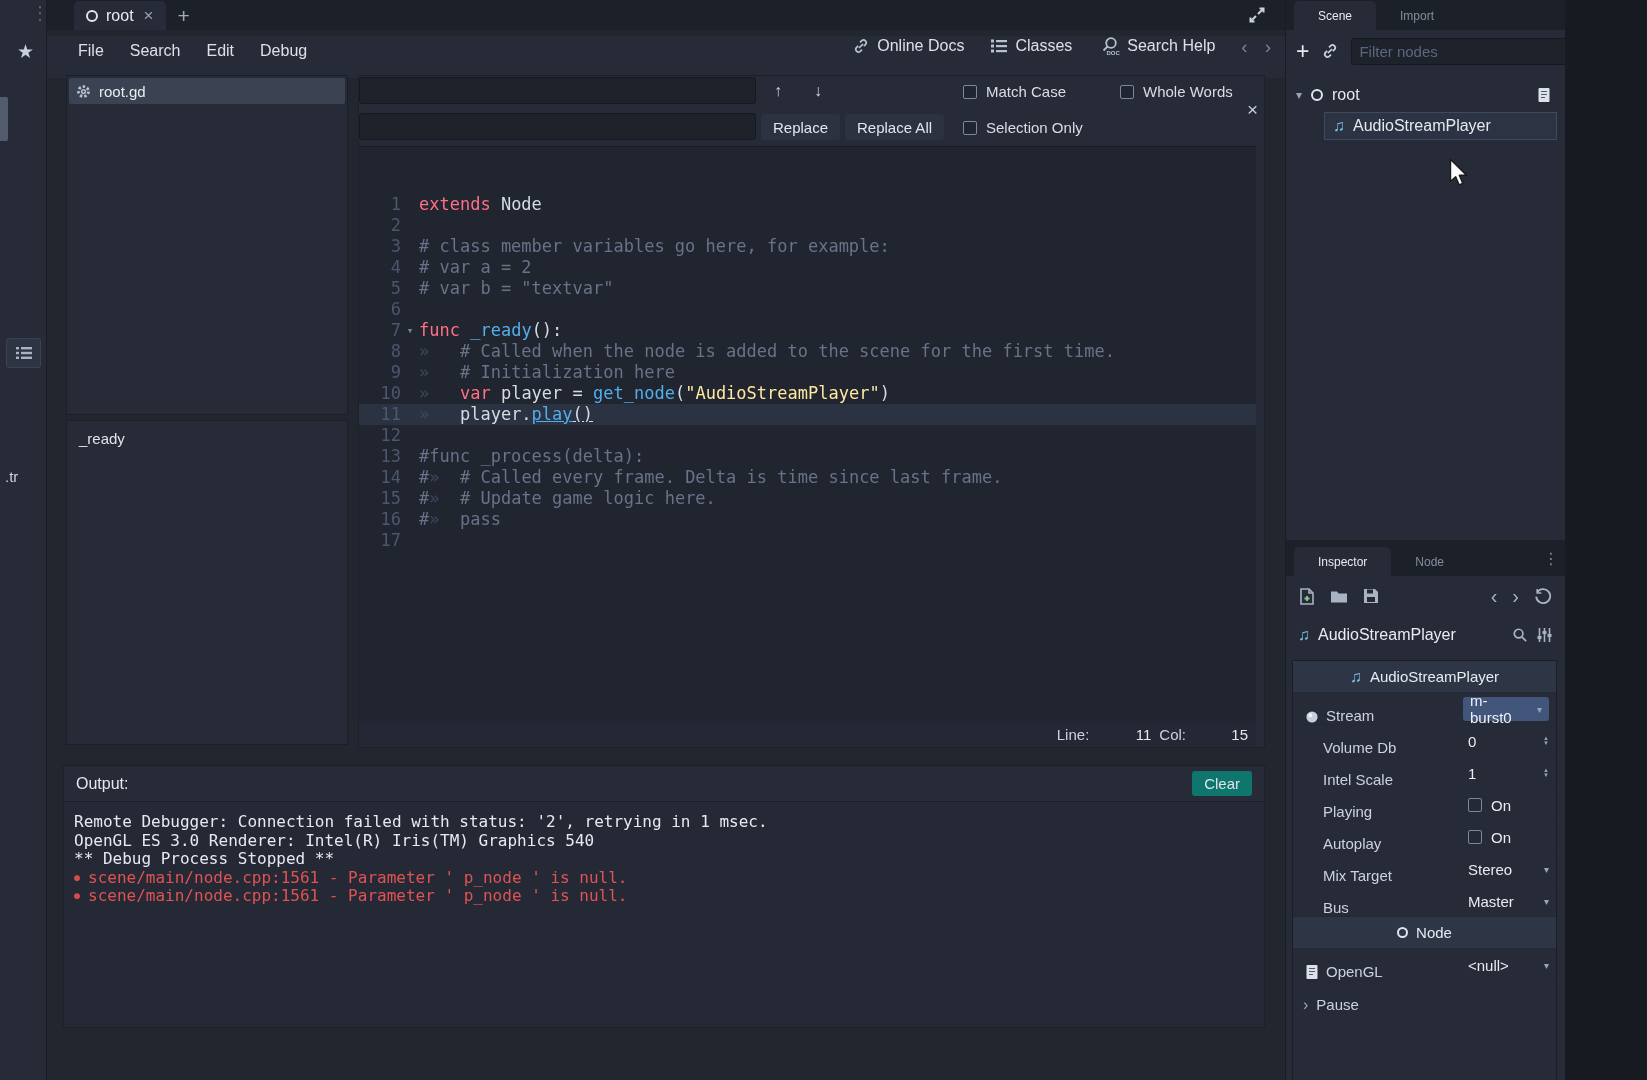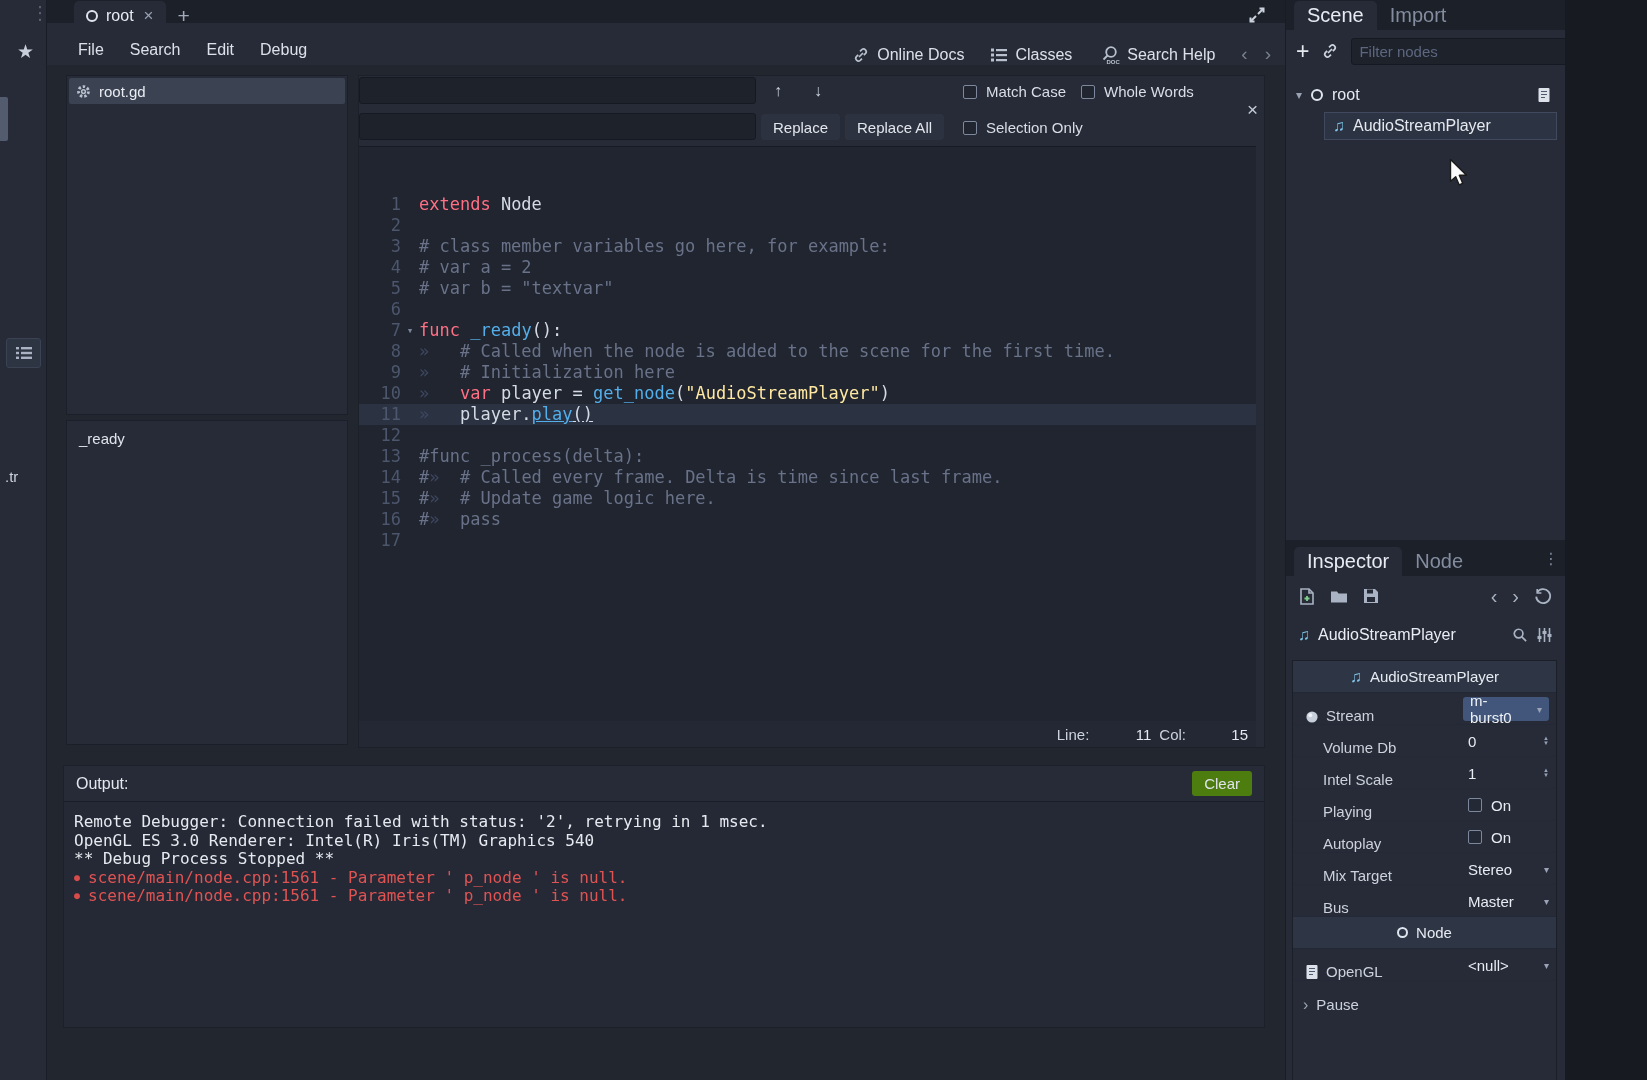--- a/index.html
+++ b/index.html
@@ -19,21 +19,21 @@
 
 
 .tab-bar{position:absolute;left:47px;top:0;width:1238px;height:30px;background:#1c2029;display:flex;align-items:flex-end}
 .scene-tab{margin-left:27px;height:29px;background:#262b37;border-radius:5px 5px 0 0;display:flex;align-items:center;gap:8px;padding:0 12px;font-size:16px;color:#e8ebf2}
 .node-circle{width:12px;height:12px;border:2px solid #dfe5ee;border-radius:50%;display:inline-block;flex:none}
 .tab-close{color:#9aa2b4;font-size:17px;line-height:1;margin-left:2px}
 .tab-add{align-self:center;margin-left:12px;color:#a2aaba;font-size:21px;line-height:1}
 .fsbtn{position:absolute;right:18px;top:5px}
 
 
-.menu-bar{position:absolute;left:47px;top:23px;width:1238px;height:42px;background:#262b37;display:flex;align-items:flex-end;padding:0 10px 0 18px}
+.menu-bar{position:absolute;left:47px;top:36px;width:1238px;height:42px;background:#262b37;display:flex;align-items:flex-start;padding:0 10px 0 18px}
 .menu-items{display:flex}
 .menu-item{padding:6px 13px;font-size:16px;color:#dce0e9}
 .help-links{margin-left:auto;display:flex;align-items:center;gap:27px}
 .help-link{display:flex;align-items:center;gap:7px;font-size:16px;color:#dce0e9}
 .nav-chevs{display:flex;gap:17px;margin-left:26px;margin-right:4px;color:#79828f;font-size:19px}
 
 
 .script-sidebar{position:absolute;left:66px;top:75px;width:282px;height:670px}
 .script-list{position:absolute;left:0;right:0;top:0;height:340px;background:#262b37;border:1px solid #1a1f29}
 .script-item{height:26px;margin:2px;display:flex;align-items:center;gap:8px;padding:0 7px;border-radius:2px;color:#e9ecf2}
@@ -46,21 +46,21 @@
 .find-bar{position:absolute;left:0;top:0;width:100%;height:70px}
 .find-input{position:absolute;left:0;width:397px;height:27px;background:#1d222b;border:1px solid #151922;border-radius:3px;color:#e2e6ed;font-size:15px;padding:0 8px;outline:none;font-family:inherit}
 .find-input.search{top:1px}
 .find-input.replace{top:37px}
 .arrow-btn{position:absolute;top:2px;width:30px;height:26px;display:flex;align-items:center;justify-content:center;color:#ccd3df;font-size:16px}
 .arrow-btn.up{left:404px}
 .arrow-btn.down{left:444px}
 .chk{position:absolute;display:flex;align-items:center;gap:9px;color:#d8dde6}
 .cbox{width:14px;height:14px;background:#20252f;border:1px solid #7e889c;border-radius:2px;flex:none}
 .chk.match{left:604px;top:7px}
-.chk.whole{left:722px;top:7px}
+.chk.whole{left:761px;top:7px}
 .chk.selonly{left:604px;top:43px}
 .fbtn{position:absolute;top:38px;height:26px;display:flex;align-items:center;padding:0 12px;background:#2c323f;border-radius:3px;color:#e2e6ed}
 .fbtn.replace-btn{left:402px}
 .fbtn.replaceall-btn{left:486px}
 .find-close{position:absolute;left:888px;top:24px;color:#c3cad6;font-size:19px;line-height:1}
 
 .code-box{position:absolute;left:0;top:70px;width:897px;height:575px;background:#20252f;border-top:1px solid #171b24;padding-top:5px;
   font-family:"DejaVu Sans Mono","Liberation Mono",monospace;font-size:17px;line-height:21px;white-space:pre;overflow:hidden}
 .cline{display:flex;height:21px}
 .cline.cur{background:#2b3343}
@@ -76,34 +76,34 @@
 .u{text-decoration:underline}
 
 .status-bar{position:absolute;left:0;bottom:0;width:897px;height:26px;background:#232834;display:flex;align-items:center;justify-content:flex-end;color:#ccd2dd;padding-right:8px}
 .status-bar .sv{width:62px;text-align:right;color:#e4e8ef}
 .status-bar .sl{margin-left:8px}
 
 
 .output-panel{position:absolute;left:63px;top:765px;width:1202px;height:263px;background:#262b37;border:1px solid #1b2029}
 .output-header{height:35px;display:flex;align-items:center;padding:0 12px}
 .output-title{font-size:16px;color:#e3e7ee}
-.clear-btn{margin-left:auto;background:#4d7c0f;border-radius:3px;padding:4px 12px;color:#dfe3ea}
+.clear-btn{margin-left:auto;background:#0f766e;border-radius:3px;padding:4px 12px;color:#dfe3ea}
 .output-box{position:absolute;left:0;right:0;top:35px;bottom:0;background:#242935;border-top:1px solid #191e28;padding:11px 10px;
   font-family:"DejaVu Sans Mono","Liberation Mono",monospace;font-size:16px;line-height:18.5px;color:#e6eaf0;overflow:hidden}
 .oline{display:flex;align-items:center;white-space:pre}
 .oline .obullet{color:#d84b4b;font-size:10px;margin-right:8px}
 .oline.err{color:#e05353}
 
 
 .right-dock{position:absolute;left:1285px;top:0;width:280px;height:1080px;background:#262b37;border-left:1px solid #181c24}
 .desktop-gap{position:absolute;left:1565px;top:0;width:82px;height:1080px;background:#171a21}
 .dock-tabs{position:absolute;left:0;width:100%;background:#1c2029;display:flex;align-items:flex-end;padding-left:8px}
 .dock-tabs.scene{top:0;height:30px}
 .dock-tabs.insp{top:540px;height:36px}
-.dtab{height:29px;display:flex;align-items:center;padding:0 13px;font-size:20px;color:#848da0;border-radius:5px 5px 0 0}
+.dtab{height:29px;display:flex;align-items:center;padding:0 24px;font-size:12px;color:#848da0;border-radius:5px 5px 0 0}
 .dtab.active{background:#262b37;color:#e8ebf2}
 .dots{margin-left:auto;align-self:center;margin-right:6px;color:#7b8496;font-size:16px}
 .scene-toolbar{position:absolute;left:0;top:30px;width:100%;height:42px;display:flex;align-items:center;gap:12px;padding:0 10px}
 .tool-plus{color:#e4e8ef;font-size:23px;line-height:1}
 .tool-icon{display:flex;align-items:center;justify-content:center}
 .filter-box{flex:1;height:27px;background:#1d222b;border:1px solid #151922;border-radius:3px;display:flex;align-items:center;padding:0 7px;gap:6px}
 .filter-box input{flex:1;min-width:0;background:transparent;border:none;outline:none;color:#dfe3ea;font-size:15px;font-family:inherit}
 .filter-box input::placeholder{color:#5d6780}
 .scene-tree{position:absolute;left:0;top:72px;width:100%;height:466px;padding-top:8px}
 .tree-root-row{height:30px;display:flex;align-items:center;gap:9px;padding:0 14px 0 10px}

